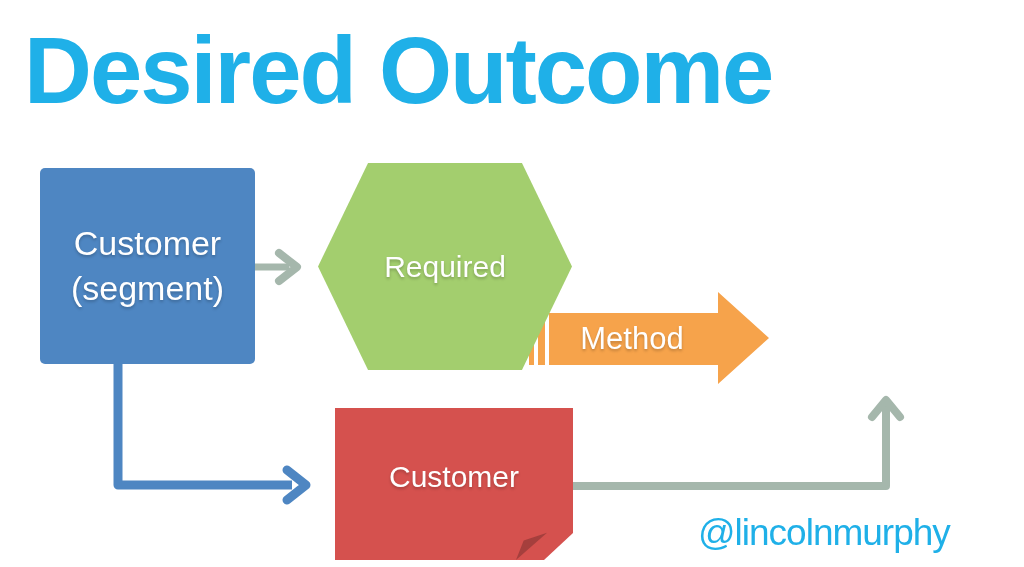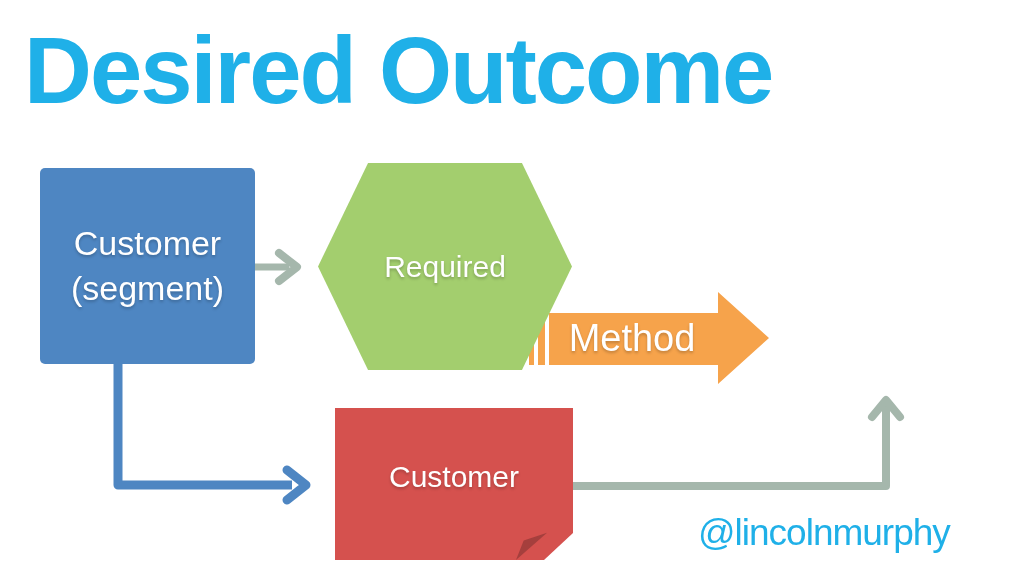--- a/index.html
+++ b/index.html
@@ -41,21 +41,21 @@
     font-size:30px;line-height:1.2;padding-bottom:14px;box-sizing:border-box;
   }
   .fold-corner{
     position:absolute;left:516px;top:531px;width:32px;height:30px;z-index:3;
     clip-path:polygon(0% 97%,97% 6%,24% 32%);
     background:#A53F3D;
   }
   .method-label{
     position:absolute;left:546px;top:312px;width:172px;height:53px;z-index:3;
     display:flex;align-items:center;justify-content:center;
-    color:#ffffff;font-size:38px;text-shadow:0 2px 3px rgba(0,0,0,0.22);
+    color:#ffffff;font-size:31px;text-shadow:0 2px 3px rgba(0,0,0,0.22);
   }
   .credit{
     position:absolute;left:698px;top:512px;
     font-size:37px;font-weight:normal;letter-spacing:-1px;
     color:#1FB0E8;white-space:nowrap;z-index:3;
   }
 </style>
 </head>
 <body>
 

